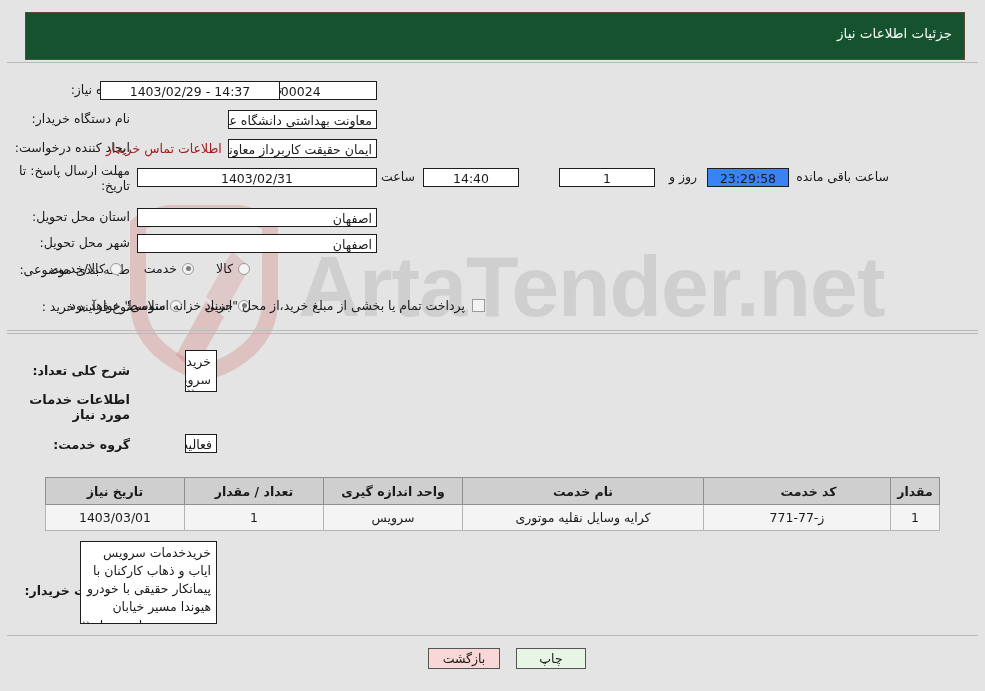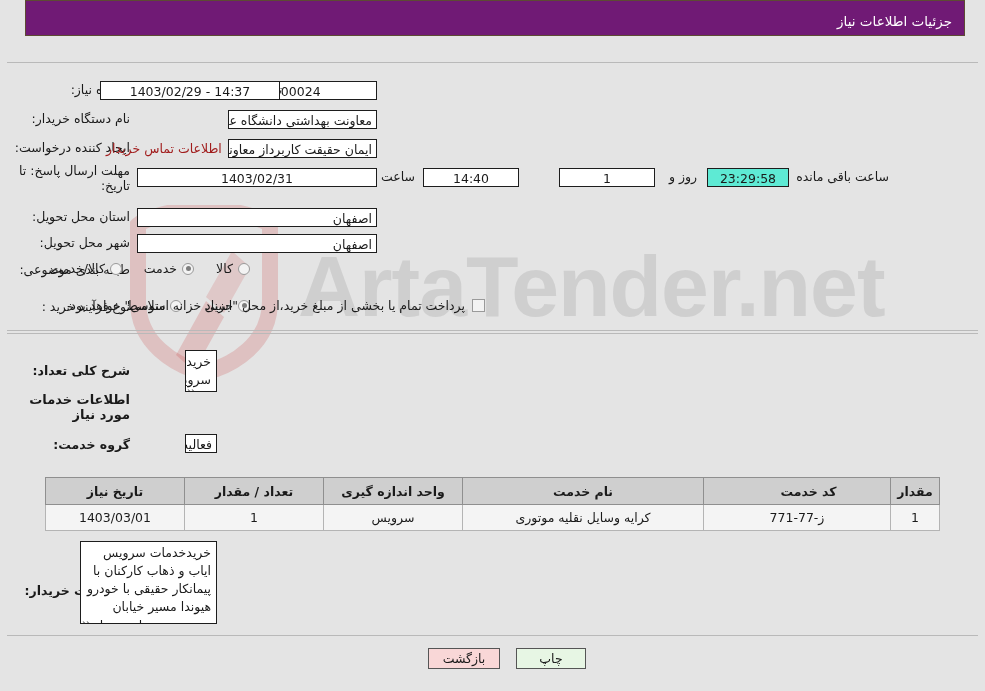--- a/index.html
+++ b/index.html
@@ -46,24 +46,24 @@
     left: 8px;
     top: 0px;
     width: 152px;
     height: 172px;
   }
 
   
   .titlebar {
     position: absolute;
     left: 25px;
-    top: 0;
+    top: 12px;
     width: 940px;
-    height: 36px;
-    background: #701a75;
+    height: 48px;
+    background: #14532d;
     border: 1px solid #5d4a33;
     box-sizing: border-box;
     z-index: 3;
   }
   .titlebar-text {
     position: absolute;
     right: 12px;
     top: 12px;
     color: #ffffff;
     font-size: 13.5px;
@@ -114,21 +114,21 @@
     line-height: 19px;
     box-sizing: border-box;
     font-size: 12.5px;
     color: #1a1a1a;
     padding: 0 4px;
     text-align: center;
     overflow: hidden;
     white-space: nowrap;
   }
   .fld.right { text-align: right; }
-  .fld.cream { background: #5eead4; }
+  .fld.cream { background: #3b82f6; }
 
   .link {
     color: #a11c1c;
     font-size: 12.5px;
     cursor: pointer;
     white-space: nowrap;
   }
 
   
   .radio {

